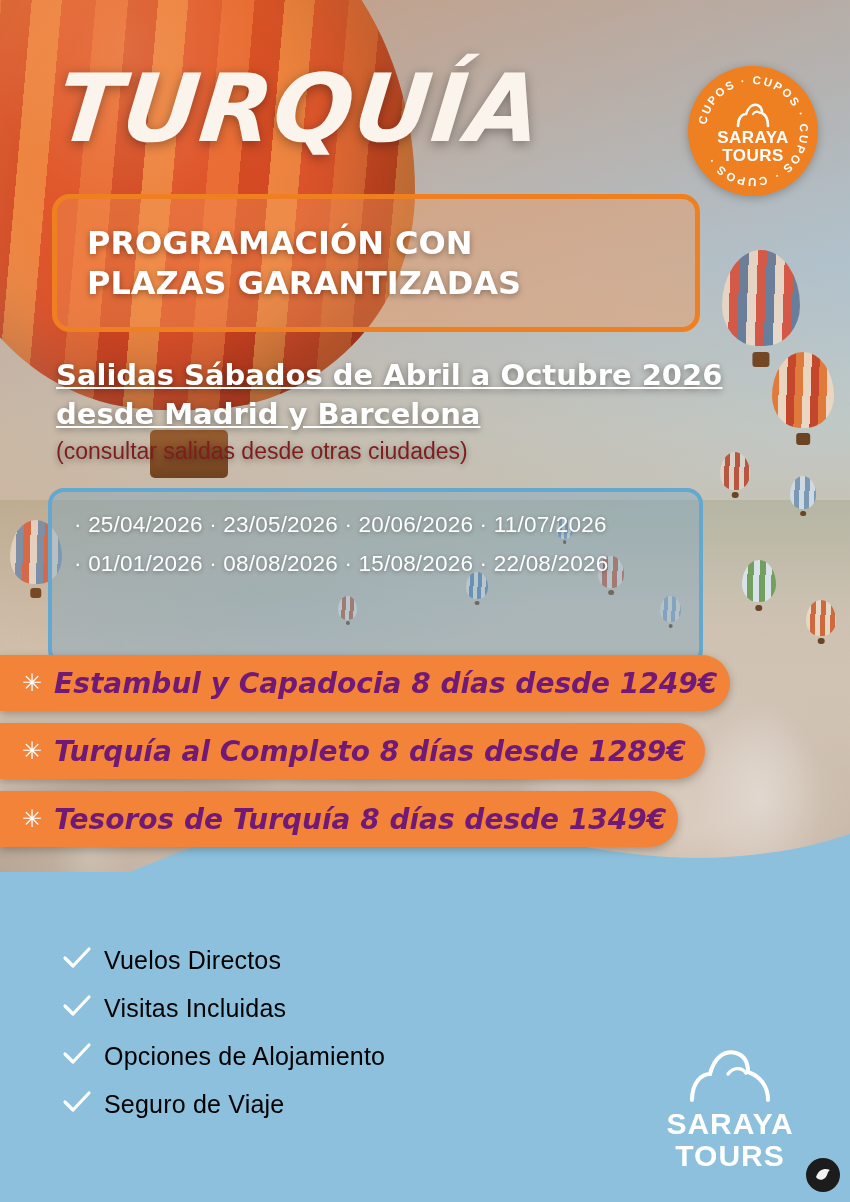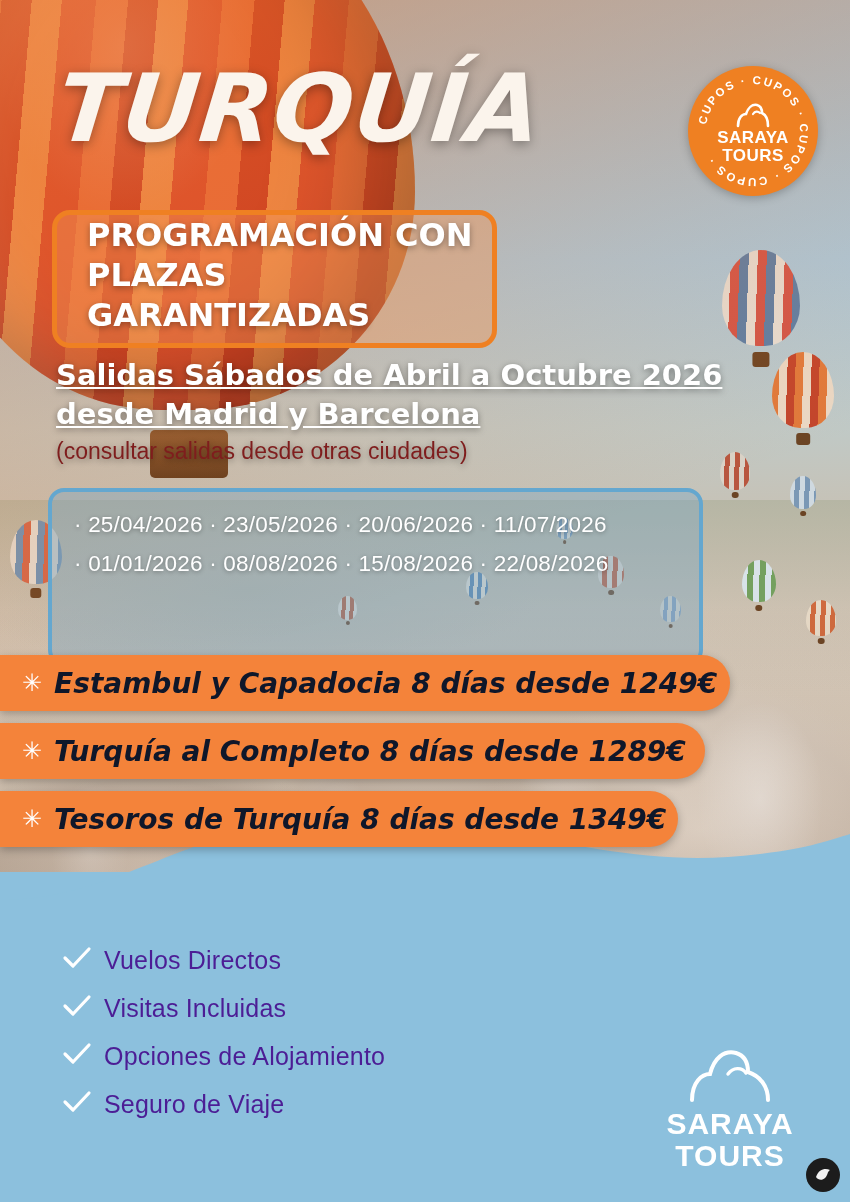--- a/index.html
+++ b/index.html
@@ -145,24 +145,24 @@
   .stamp .logo {
     position: absolute; left: 0; top: 36px; width: 130px; text-align: center;
     color: #fff; font-weight: 700; line-height: 1.05;
   }
   .stamp .logo .n1 { font-size: 17px; letter-spacing: 0.5px; }
   .stamp .logo .n2 { font-size: 17px; letter-spacing: 0.5px; }
   .stamp .camel { display: block; margin: 0 auto 1px; }
 
   
   .guarantee {
-    position: absolute; left: 52px; top: 194px; width: 445px; height: 138px;
+    position: absolute; left: 52px; top: 194px; width: 648px; height: 138px;
     border: 5px solid #ef8022; border-radius: 18px;
     background: rgba(243,150,85,0.42);
-    display: flex; align-items: flex-start; margin-top: 16px;
+    display: flex; align-items: center;
   }
   .guarantee p {
     margin-left: 30px;
     color: #fff; font-weight: 800; font-size: 32px; line-height: 1.25;
     text-shadow: 0 2px 6px rgba(0,0,0,0.35);
     font-family: "DejaVu Sans", sans-serif;
   }
 
   .dep-title {
     position: absolute; left: 56px; top: 356px; width: 720px;
@@ -193,34 +193,34 @@
   
   .bar {
     position: absolute; left: 0;
     height: 56px; border-radius: 0 28px 28px 0;
     background: #f4833a;
     display: flex; align-items: center;
     box-shadow: 0 3px 9px rgba(0,0,0,0.25);
   }
   .bar .star { color: #fff; font-size: 24px; margin: 0 12px 0 22px; }
   .bar .txt {
-    color: #0f172a; font-style: italic; font-weight: 800; font-size: 28px;
+    color: #701a75; font-style: italic; font-weight: 800; font-size: 28px;
     padding-right: 26px; white-space: nowrap;
     font-family: "DejaVu Sans", sans-serif;
   }
   #bar1 { top: 655px; width: 730px; }
   #bar2 { top: 723px; width: 705px; }
   #bar3 { top: 791px; width: 678px; }
 
   
   .features { position: absolute; left: 62px; top: 936px; }
   .feature { display: flex; align-items: center; height: 48px; }
   .feature .check { width: 42px; }
   .feature .label {
-    color: #4c1d95; font-size: 25px; letter-spacing: 0.2px;
+    color: #000000; font-size: 25px; letter-spacing: 0.2px;
   }
 
   
   .brand {
     position: absolute; left: 640px; top: 1048px; width: 180px; text-align: center;
     color: #ffffff;
   }
   .brand .name1 { font-size: 30px; font-weight: 700; letter-spacing: 1px; line-height: 1.08; }
   .brand .name2 { font-size: 30px; font-weight: 700; letter-spacing: 1px; line-height: 1.08; }
 

